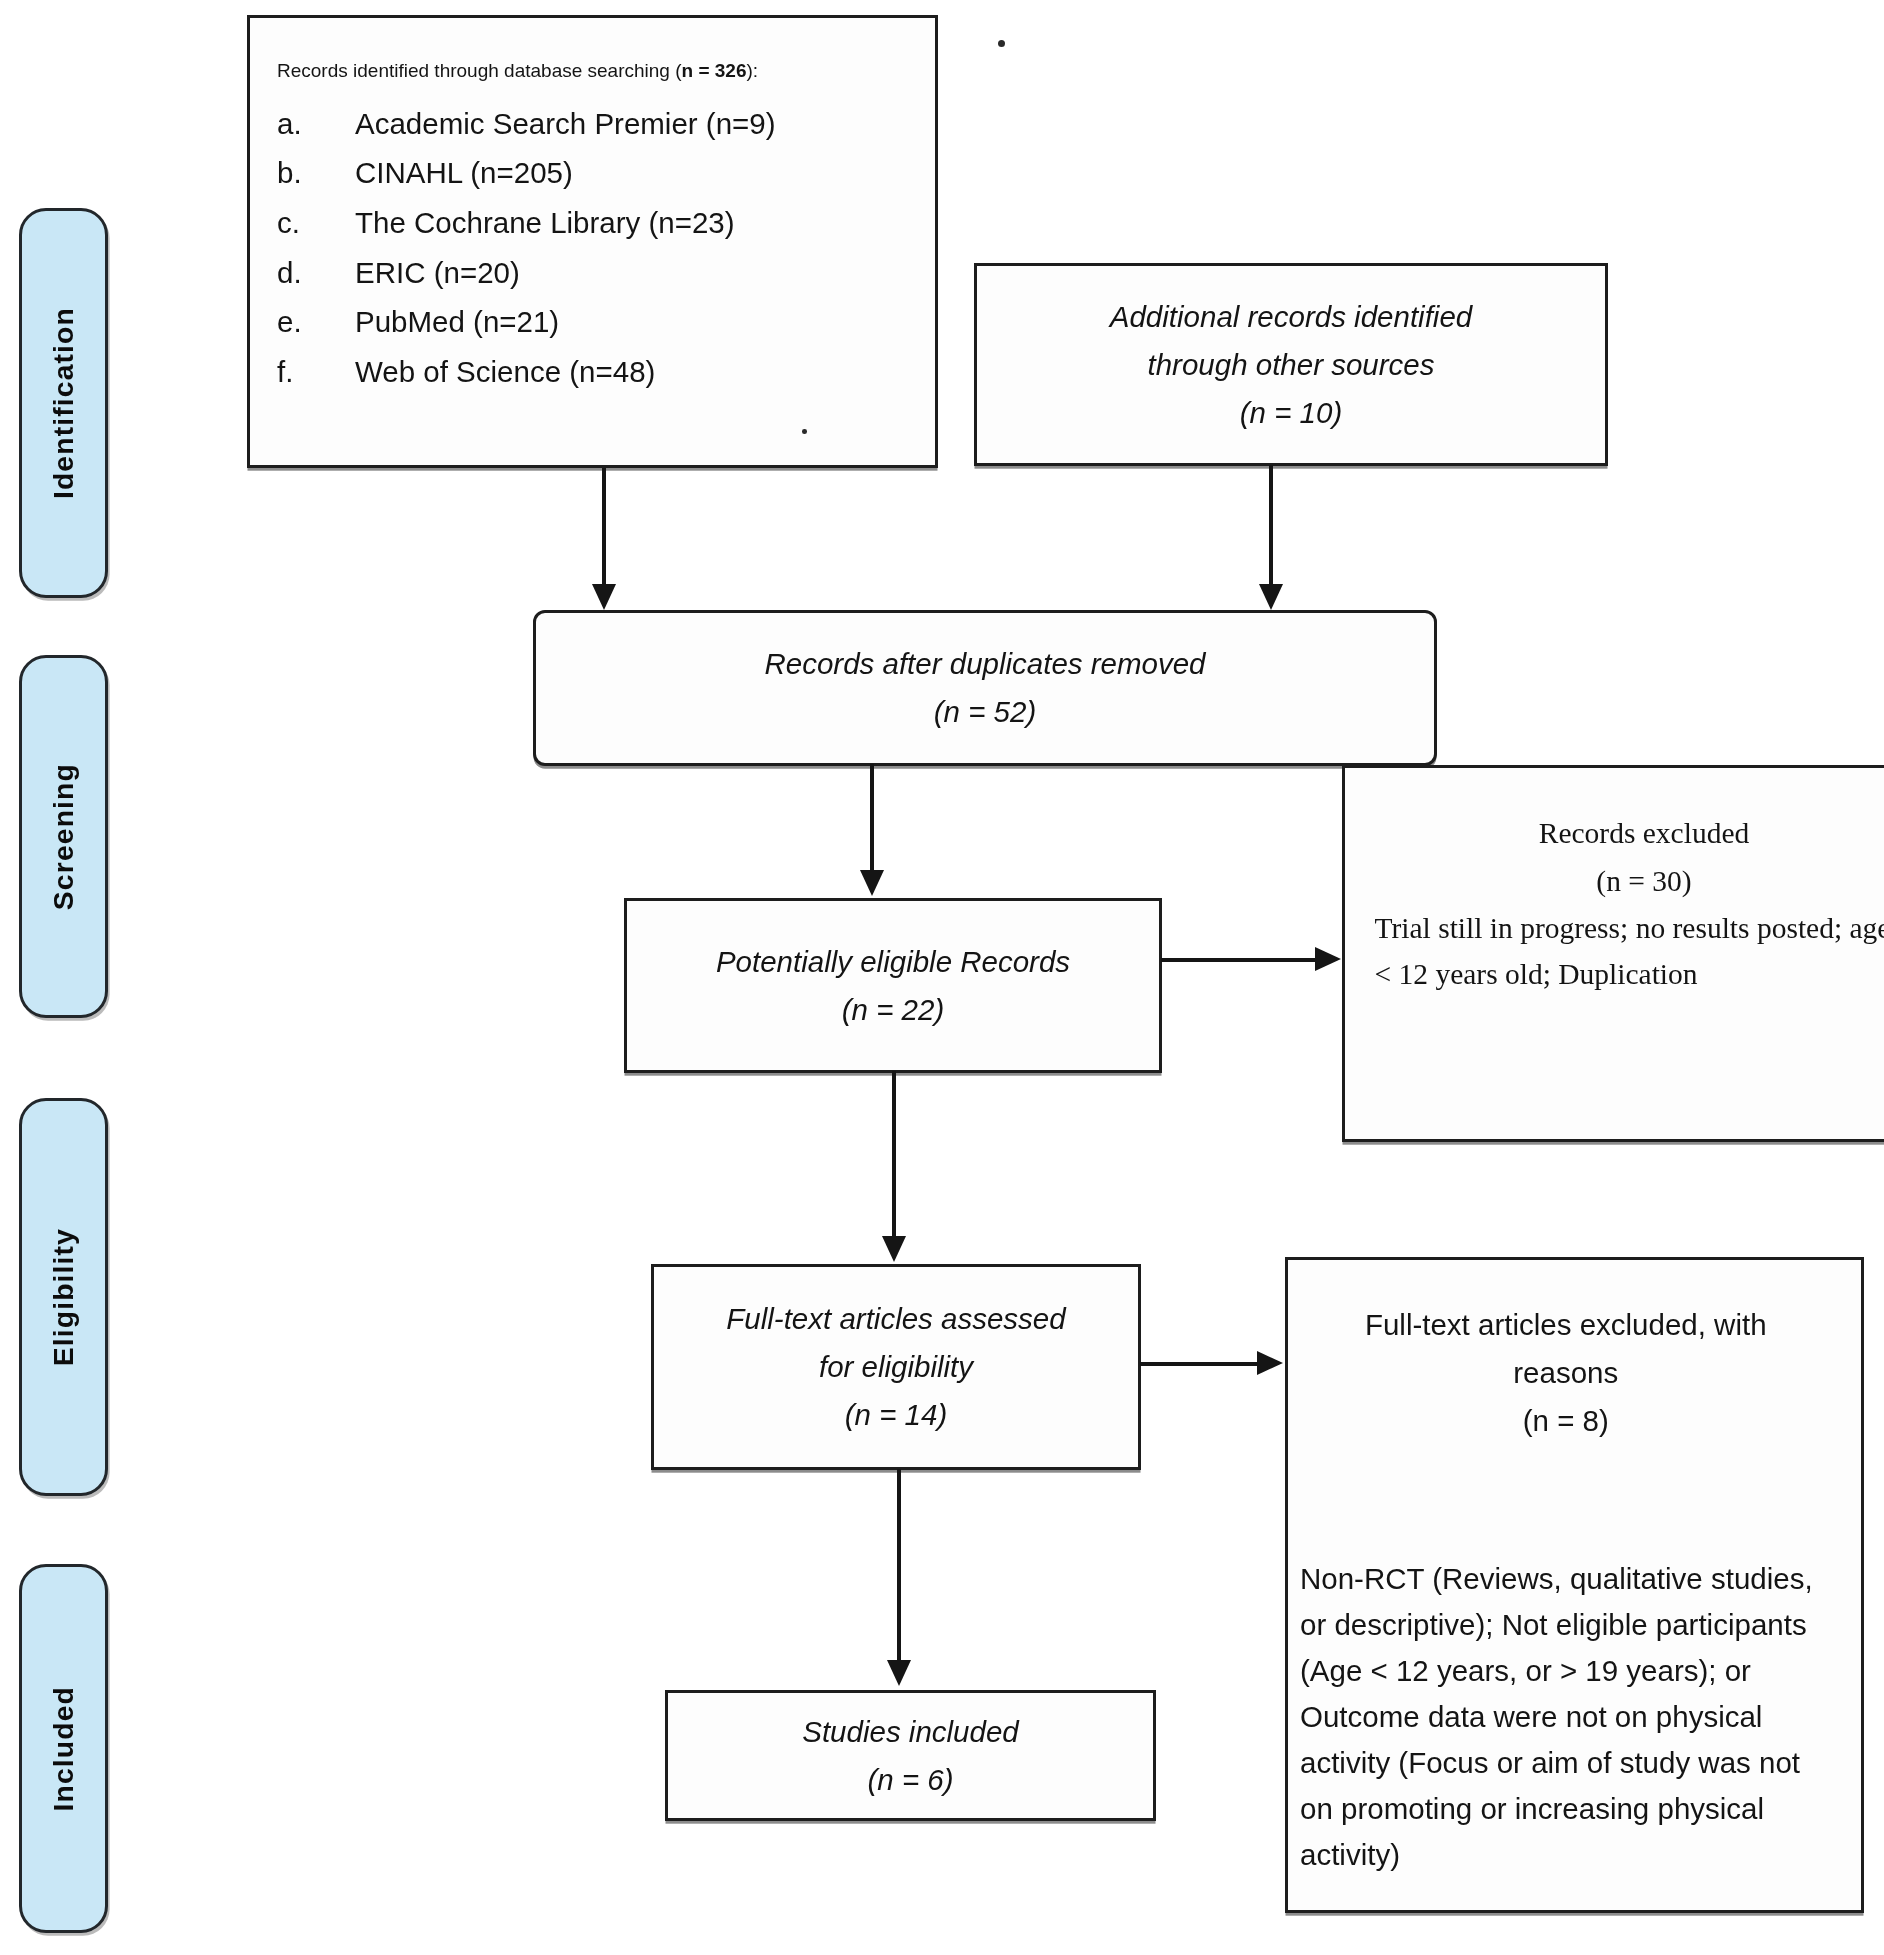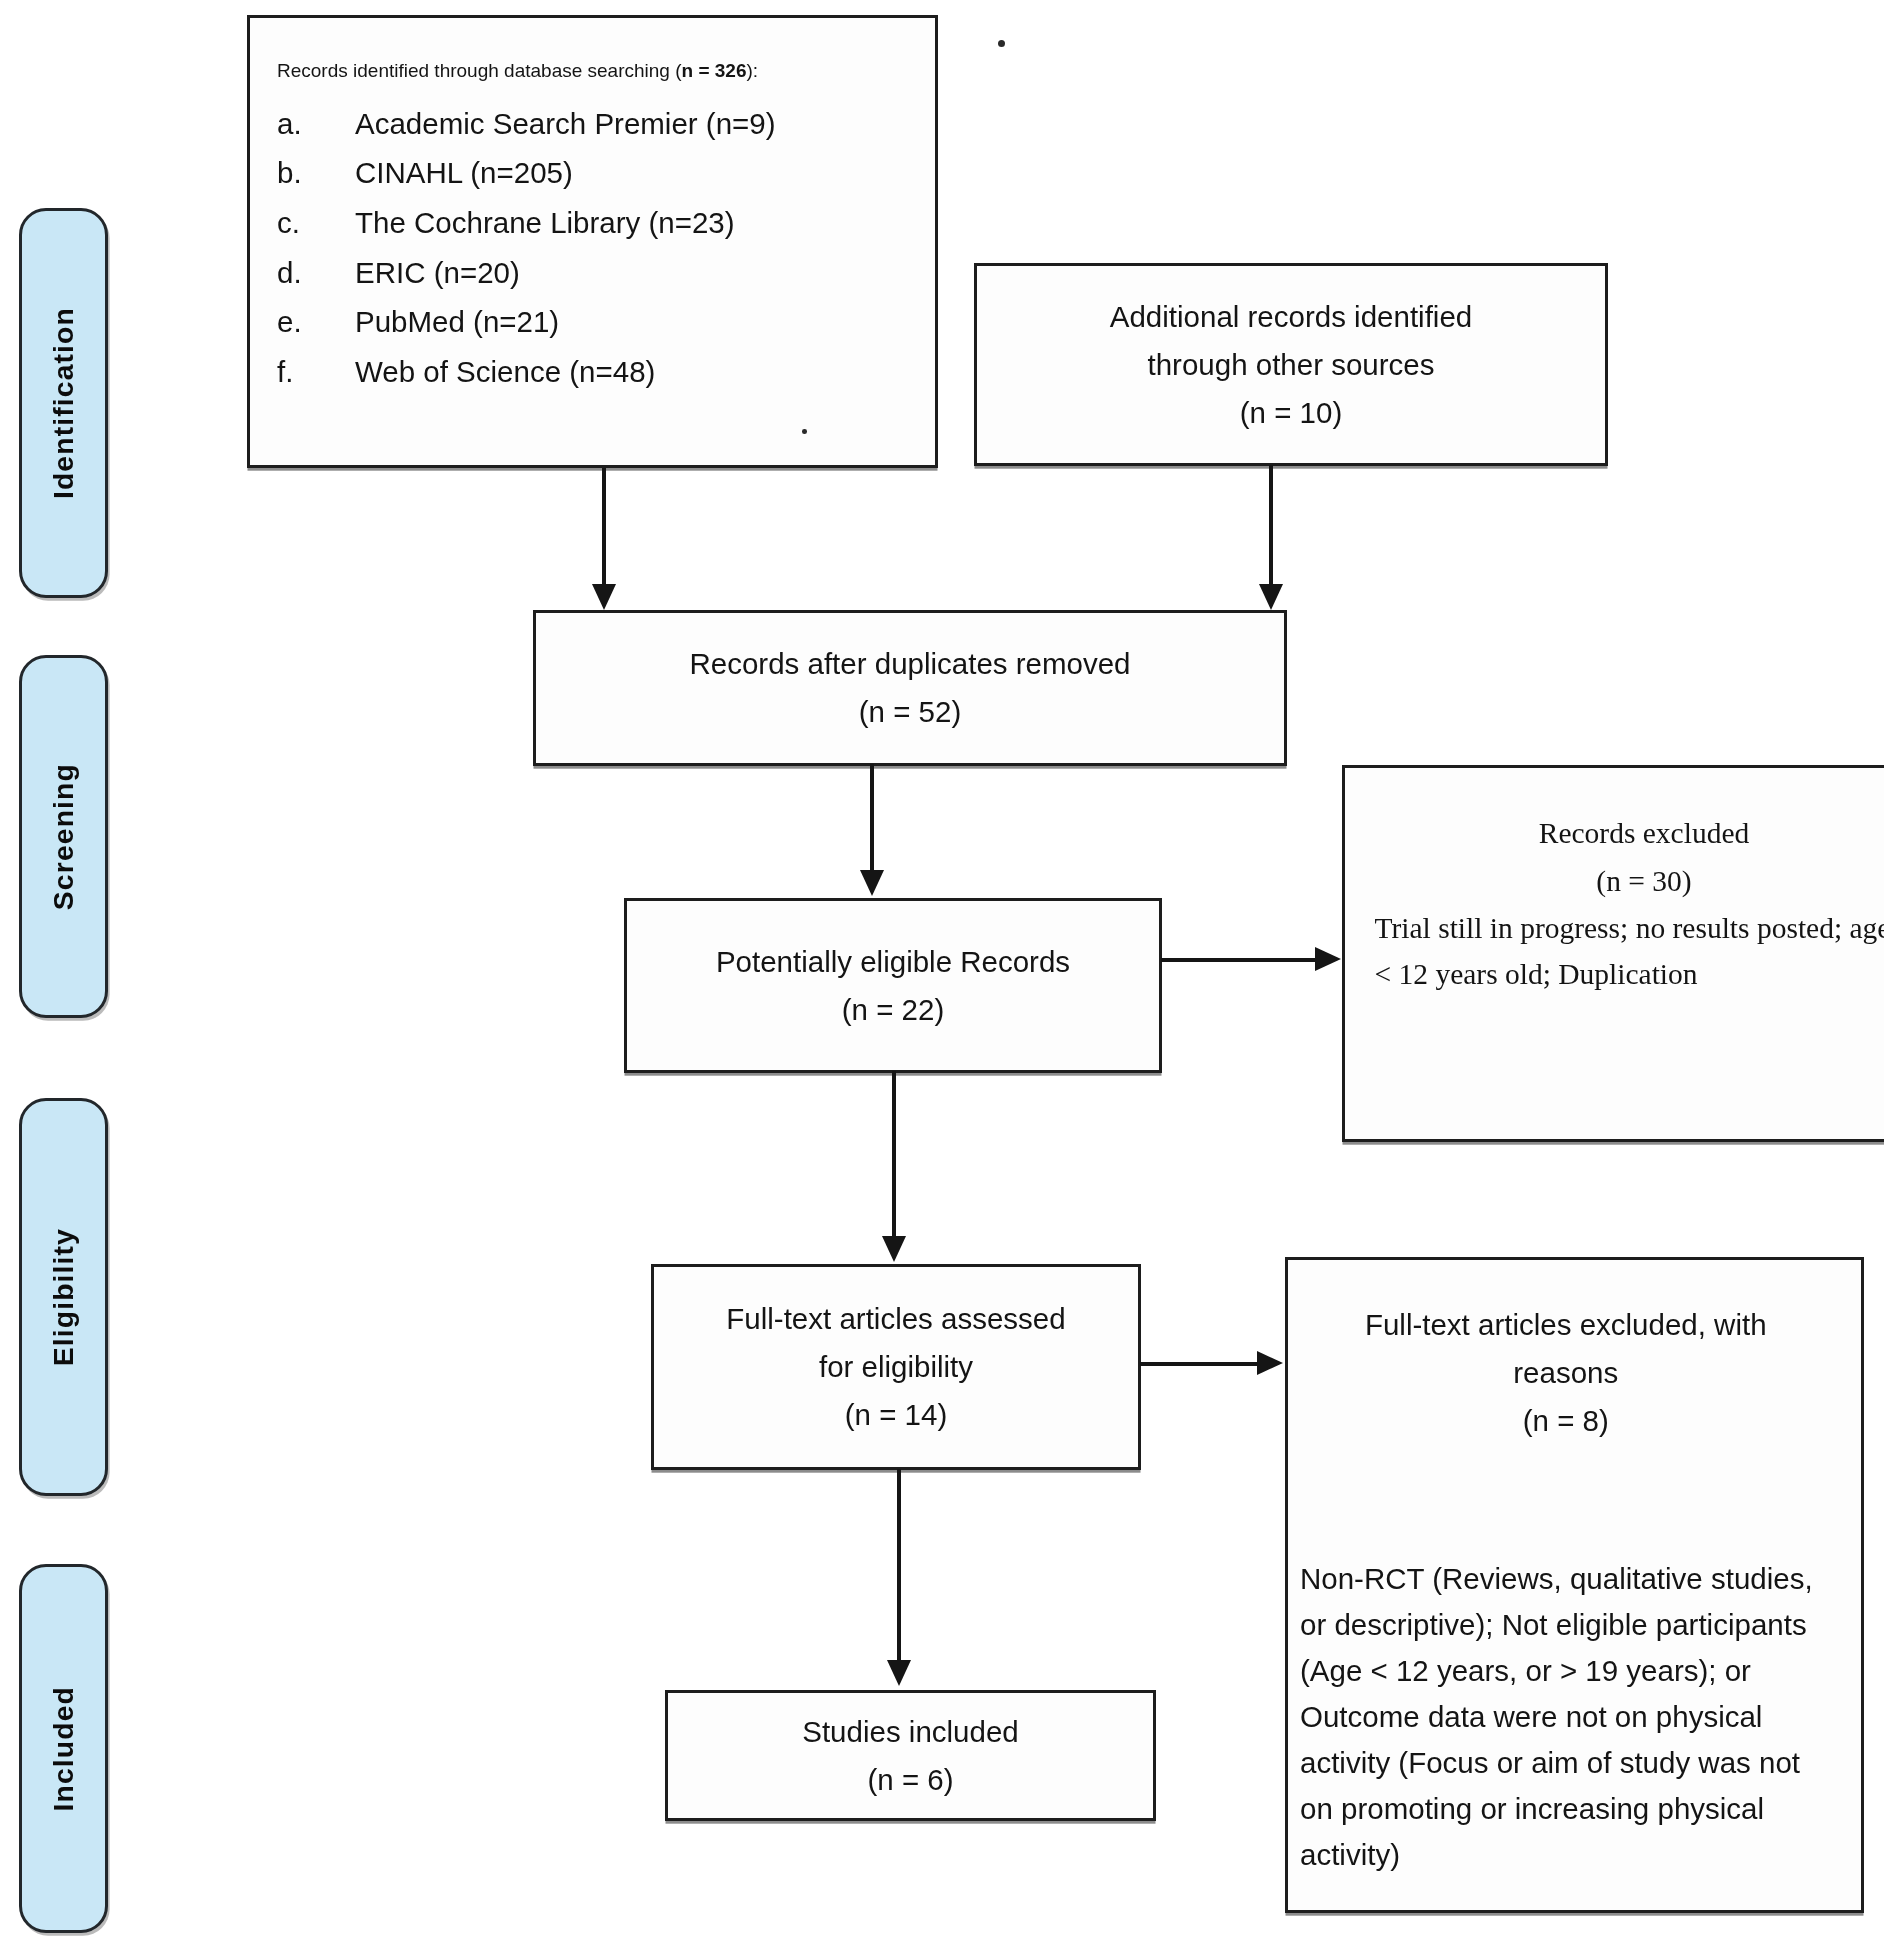--- a/index.html
+++ b/index.html
@@ -19,21 +19,21 @@
     border: 3.7px solid #1d1d1d;
     box-sizing: border-box;
     box-shadow: 0 3.2px 0 -0.5px rgba(45,45,45,.55);
   }
   .box .inner {
     width: 100%; height: 100%;
     display: flex; flex-direction: column;
     justify-content: center; align-items: center;
     text-align: center;
   }
-  .box .line { font-size: 29.5px; line-height: 48px; white-space: nowrap; }
+  .box .line { font-size: 29.5px; line-height: 48px; white-space: nowrap; font-style: italic; }
   
   .listbox { padding: 30.5px 16px 0 27px; }
   .listbox .title { font-size: 19px; line-height: 45px; text-align: left; max-width: 626px; }
   .listbox .li { display: flex; text-align: left; margin-top: 11.6px; font-size: 29.5px; line-height: 38px; }
   .listbox .li .marker { width: 78px; flex: 0 0 78px; }
   
   .rbox { padding: 41px 29.5px 0 29.5px; box-sizing: border-box; }
   .rbox .tline { font-size: 29.5px; line-height: 48px; text-align: center; }
   .rbox .body { font-size: 29.5px; line-height: 46px; text-align: left; }
   b { font-weight: bold; }
@@ -124,21 +124,21 @@
   </div>
 
   <div class="box" style="left:974px;top:263px;width:634px;height:203px;">
     <div class="inner">
       <div class="line">Additional records identified</div>
       <div class="line">through other sources</div>
       <div class="line">(n = 10)</div>
     </div>
   </div>
 
-  <div class="box" style="left:533px;top:610px;width:754px;height:156px;">
+  <div class="box" style="left:533px;top:610px;width:904px;height:156px;border-radius:12px;">
     <div class="inner">
       <div class="line">Records after duplicates removed</div>
       <div class="line">(n = 52)</div>
     </div>
   </div>
 
   <div class="box" style="left:624px;top:898px;width:538px;height:175px;">
     <div class="inner">
       <div class="line">Potentially eligible Records</div>
       <div class="line">(n = 22)</div>

